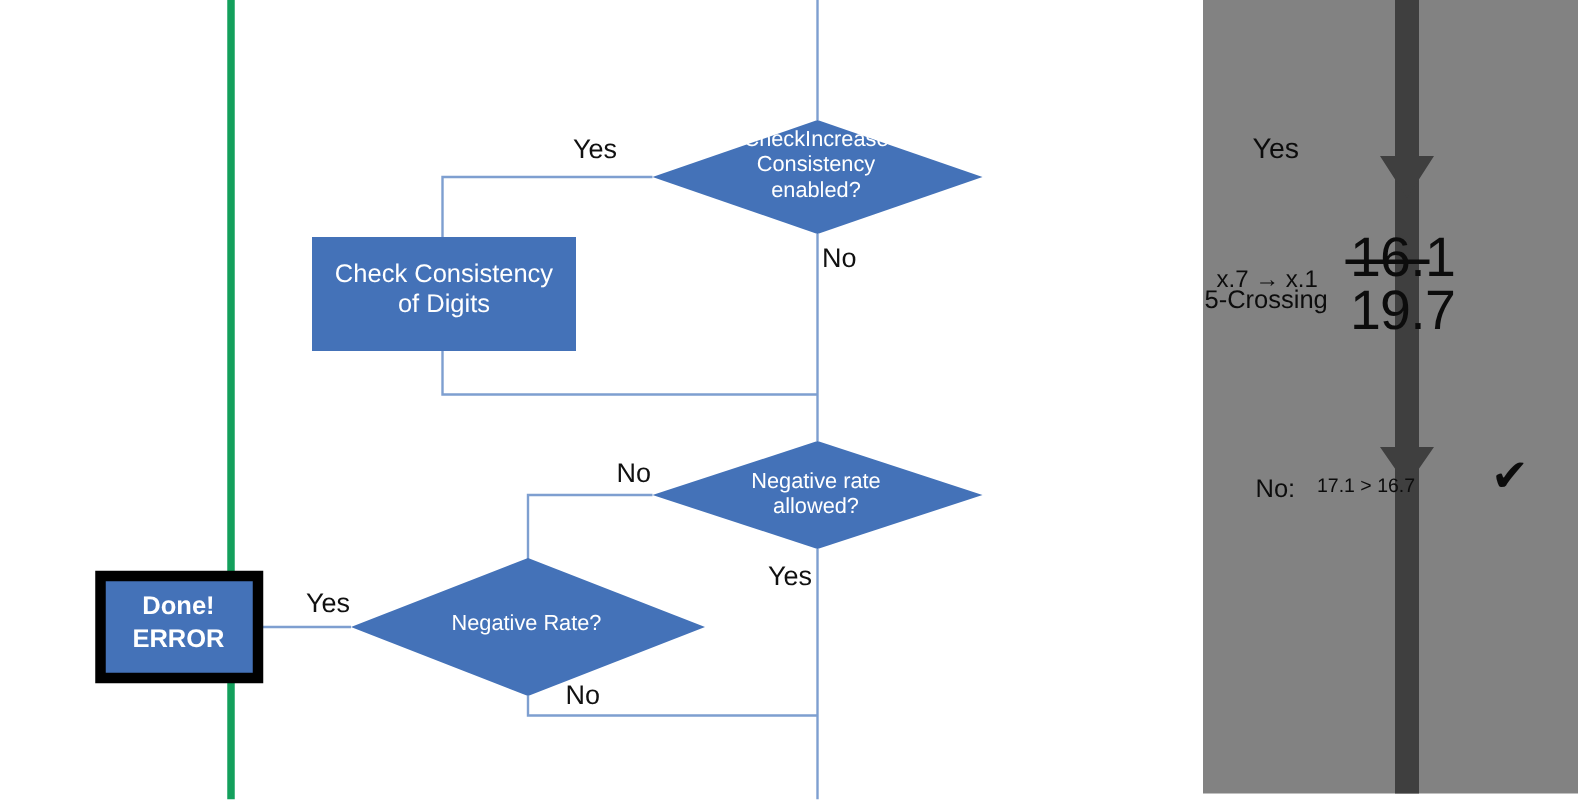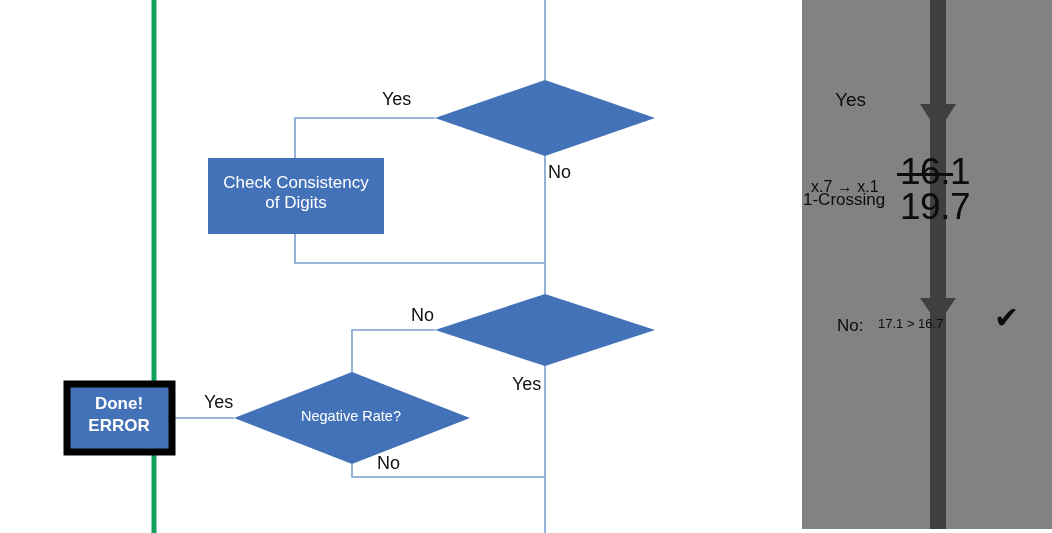--- a/index.html
+++ b/index.html
@@ -183,24 +183,29 @@
 
     <polygon points="352,372 470,418 352,464 234,418" fill="#4472b8"></polygon>
 
     <polyline points="352,464 352,477 545,477" fill="none" stroke="#7e9fd0" stroke-width="1.6"></polyline>
 
     <line x1="234" y1="418" x2="174" y2="418" stroke="#7e9fd0" stroke-width="1.6"></line>
 
     <rect x="67" y="384" width="105" height="68" fill="#4472b8" stroke="#000000" stroke-width="7"></rect>
   </svg>
 
+  <div class="node-label" id="lbl-checkincrease">CheckIncrease
+Consistency
+enabled?</div>
 
   <div class="node-label" id="lbl-check-consistency">Check Consistency
 of Digits</div>
 
+  <div class="node-label" id="lbl-negrate-allowed">Negative rate
+allowed?</div>
 
   <div class="node-label" id="lbl-negative-rate">Negative Rate?</div>
 
   <div class="node-label" id="lbl-done-error">Done!
 ERROR</div>
 
   <div class="edge-label" id="lbl-yes-1">Yes</div>
 
   <div class="edge-label" id="lbl-no-1">No</div>
 
@@ -221,21 +226,21 @@
     </svg>
 
     <svg class="panel-arrow" style="left:112px; top:236px;" width="48" height="90" viewBox="0 0 48 90" xmlns="http://www.w3.org/2000/svg">
       <polygon points="16,0 32,0 32,62 42,62 24,88 6,62 16,62" fill="#3f3f3f"></polygon>
     </svg>
 
     <div class="panel-text" id="panel-yes">Yes</div>
 
     <div class="panel-text" id="panel-xmap">x.7 → x.1</div>
 
-    <div class="panel-text" id="panel-zero-crossing">1-Crossing</div>
+    <div class="panel-text" id="panel-zero-crossing">5-Crossing</div>
 
     <div class="panel-text" id="panel-val-1"><span class="strike">16.1</span></div>
 
     <div class="panel-text" id="panel-val-2">19.7</div>
 
     <div class="panel-text" id="panel-compare-label">No:</div>
 
     <div class="panel-text" id="panel-compare-expr">17.1 &gt; 16.7</div>
 
     <div class="panel-text" id="panel-check">✔</div>

